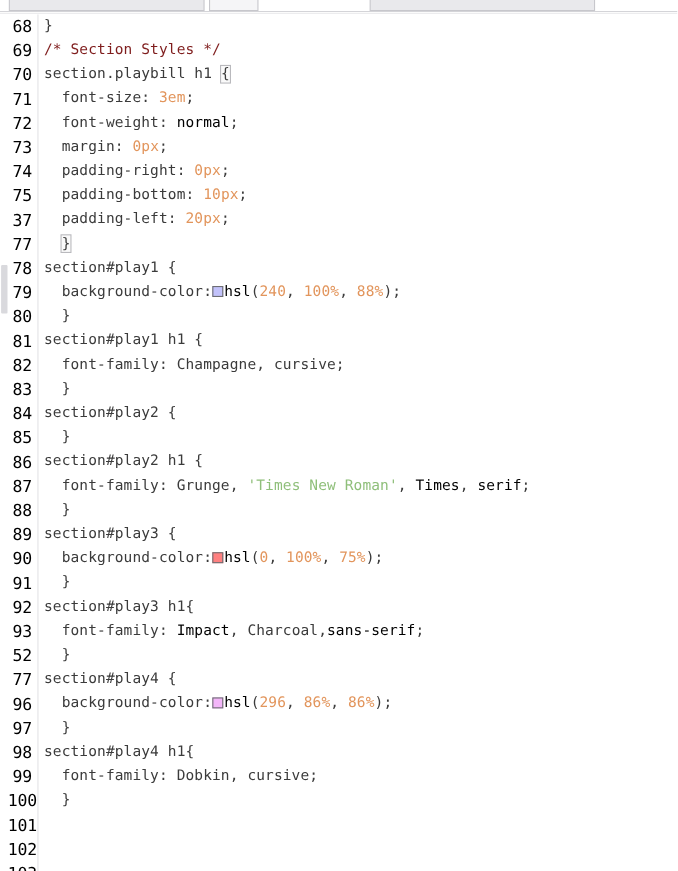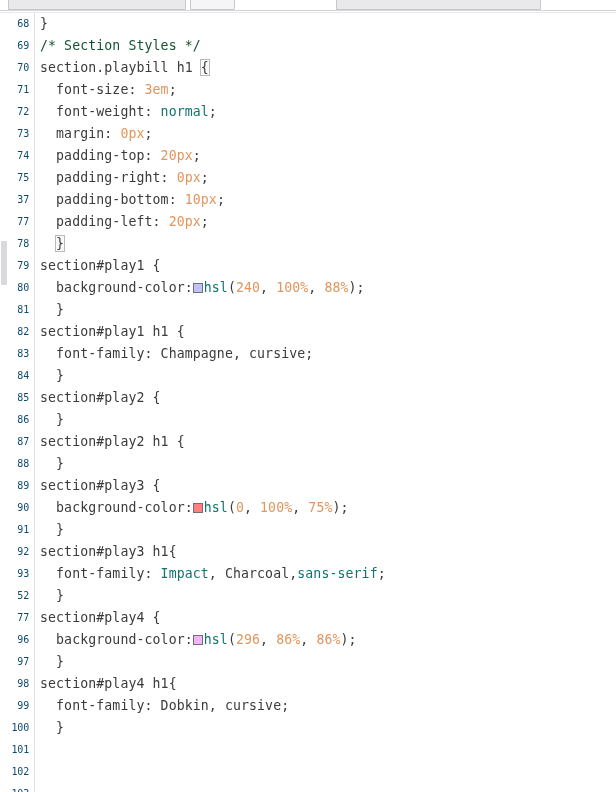--- a/index.html
+++ b/index.html
@@ -75,46 +75,46 @@
     width: 28px;
     height: 100%;
     background: #ffffff;
     border-right: 1px solid #e3e3e6;
   }
   .gutter .ln {
     height: 22px;
     line-height: 22px;
     text-align: right;
     padding-right: 5px;
-    font-size: 10px;
-    color: #0c4a6e;
+    font-size: 15px;
+    color: #000000;
     letter-spacing: -0.2px;
   }
 
   
   .code {
     position: absolute;
     left: 36px; top: 0;
     right: 0; height: 100%;
     padding-left: 4px;
   }
   .code .row {
     height: 22px;
     line-height: 22px;
     font-size: 13.2px;
     color: #3b3b3b;
     white-space: pre;
     letter-spacing: 0.1px;
   }
 
   
-  .t-comment  { color: #14532d; }
+  .t-comment  { color: #7f1d1d; }
   .t-sel      { color: #3b3b3b; }
   .t-num      { color: #e2955c; }      
-  .t-kw       { color: #0f766e; }      
+  .t-kw       { color: #000000; }      
   .t-str      { color: #8fbf7a; }      
   .t-punct    { color: #3b3b3b; }
 
   
   .brk {
     outline: 1px solid #b9b9bd;
     outline-offset: 0px;
     background: #fafafa;
     padding: 0 0px;
   }
@@ -185,34 +185,34 @@
       <div class="ln">103</div>
     </div>
 
   <div class="code" id="code">
       <div class="row"><span class="t-sel">}</span></div>
       <div class="row"><span class="t-comment">/* Section Styles */</span></div>
       <div class="row"><span class="t-sel">section.playbill h1 </span><span class="brk t-punct">{</span></div>
       <div class="row"><span class="t-sel">  font-size: </span><span class="t-num">3em</span><span class="t-sel">;</span></div>
       <div class="row"><span class="t-sel">  font-weight: </span><span class="t-kw">normal</span><span class="t-sel">;</span></div>
       <div class="row"><span class="t-sel">  margin: </span><span class="t-num">0px</span><span class="t-sel">;</span></div>
-      <div class="row"><span class="t-sel">  padding-top: </span><span class="t-num">20px</span><span class="t-sel">;</span></div>
       <div class="row"><span class="t-sel">  padding-right: </span><span class="t-num">0px</span><span class="t-sel">;</span></div>
       <div class="row"><span class="t-sel">  padding-bottom: </span><span class="t-num">10px</span><span class="t-sel">;</span></div>
       <div class="row"><span class="t-sel">  padding-left: </span><span class="t-num">20px</span><span class="t-sel">;</span></div>
       <div class="row"><span class="t-sel">  </span><span class="brk t-punct">}</span></div>
       <div class="row"><span class="t-sel">section#play1 {</span></div>
       <div class="row"><span class="t-sel">  background-color:</span><span class="swatch" style="background: rgb(194, 194, 251);"></span><span class="t-kw">hsl</span><span class="t-sel">(</span><span class="t-num">240</span><span class="t-sel">, </span><span class="t-num">100%</span><span class="t-sel">, </span><span class="t-num">88%</span><span class="t-sel">);</span></div>
       <div class="row"><span class="t-sel">  }</span></div>
       <div class="row"><span class="t-sel">section#play1 h1 {</span></div>
       <div class="row"><span class="t-sel">  font-family: Champagne, cursive;</span></div>
       <div class="row"><span class="t-sel">  }</span></div>
       <div class="row"><span class="t-sel">section#play2 {</span></div>
       <div class="row"><span class="t-sel">  }</span></div>
       <div class="row"><span class="t-sel">section#play2 h1 {</span></div>
+      <div class="row"><span class="t-sel">  font-family: Grunge, </span><span class="t-str">'Times New Roman'</span><span class="t-sel">, </span><span class="t-kw">Times</span><span class="t-sel">, </span><span class="t-kw">serif</span><span class="t-sel">;</span></div>
       <div class="row"><span class="t-sel">  }</span></div>
       <div class="row"><span class="t-sel">section#play3 {</span></div>
       <div class="row"><span class="t-sel">  background-color:</span><span class="swatch" style="background: rgb(255, 128, 128);"></span><span class="t-kw">hsl</span><span class="t-sel">(</span><span class="t-num">0</span><span class="t-sel">, </span><span class="t-num">100%</span><span class="t-sel">, </span><span class="t-num">75%</span><span class="t-sel">);</span></div>
       <div class="row"><span class="t-sel">  }</span></div>
       <div class="row"><span class="t-sel">section#play3 h1{</span></div>
       <div class="row"><span class="t-sel">  font-family: </span><span class="t-kw">Impact</span><span class="t-sel">, Charcoal,</span><span class="t-kw">sans-serif</span><span class="t-sel">;</span></div>
       <div class="row"><span class="t-sel">  }</span></div>
       <div class="row"><span class="t-sel">section#play4 {</span></div>
       <div class="row"><span class="t-sel">  background-color:</span><span class="swatch" style="background: rgb(243, 181, 249);"></span><span class="t-kw">hsl</span><span class="t-sel">(</span><span class="t-num">296</span><span class="t-sel">, </span><span class="t-num">86%</span><span class="t-sel">, </span><span class="t-num">86%</span><span class="t-sel">);</span></div>
       <div class="row"><span class="t-sel">  }</span></div>

